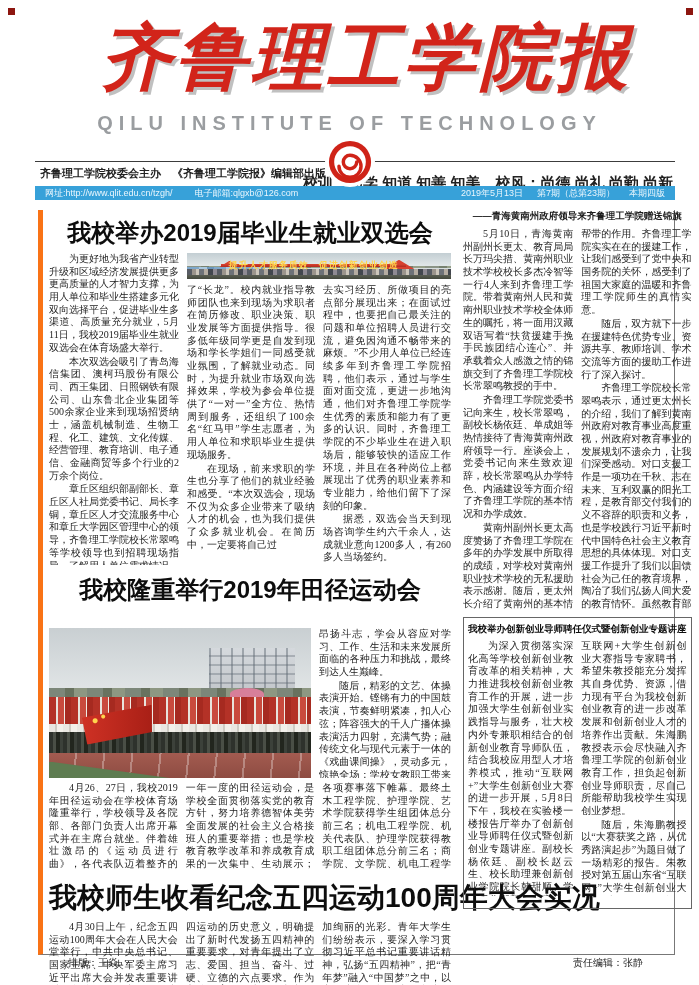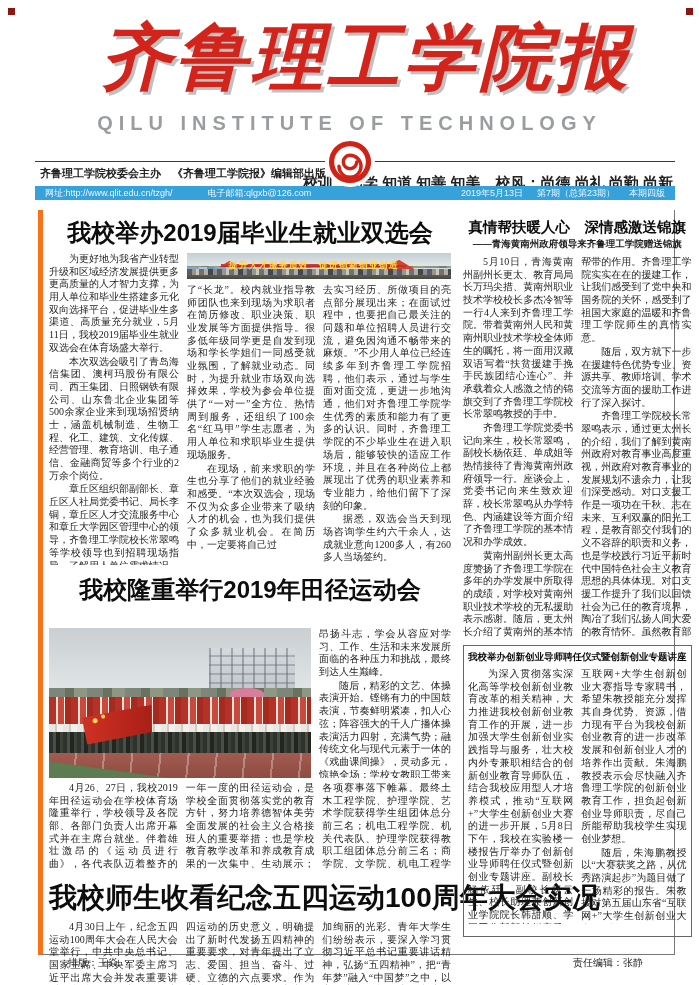--- a/index.html
+++ b/index.html
@@ -37,21 +37,21 @@
   .motto-line {
     position:absolute; top:174px; right:26px; font-weight:bold; font-size:15px;
     font-family:Liberation Sans, sans-serif; color:#222; white-space:nowrap;
   }
   .info-bar {
     position:absolute; top:186px; left:35px; right:24px; height:14px;
     background:#37a1d9; color:#eaf6fd; font-size:9px;
     font-family:"Liberation Sans", sans-serif;
     display:flex; align-items:center; justify-content:space-between; padding:0 10px;
   }
-  .info-left, .info-right { display:flex; gap:35px; white-space:nowrap; }
+  .info-left, .info-right { display:flex; gap:22px; white-space:nowrap; }
   .info-right { gap:14px; }
 
   
   .content {
     position:absolute; top:210px; left:38px; width:637px; height:745px;
     border-left:5px solid #f97316; border-right:1px solid #777; border-bottom:1px solid #777;
     display:flex;
   }
   .left-section { width:414px; padding:0 6px; }
   .v-divider { width:1px; background:#777; }
@@ -256,21 +256,20 @@
           <p>加绚丽的光彩。青年大学生们纷纷表示，要深入学习贯彻习近平总书记重要讲话精神，弘扬“五四精神”，把“青年梦”融入“中国梦”之中，以实现中华民族伟大复兴为己任，不辜负党的期望、人民期待、民族重托，不辜负我们这个伟大时代。</p>
         </div>
     </div>
 
   </section>
 
   <div class="v-divider"></div>
 
   <section class="right-section">
 
-    <h3 class="h-a3">真情帮扶暖人心　深情感激送锦旗</h3>
     <div class="h-a3-sub">——青海黄南州政府领导来齐鲁理工学院赠送锦旗</div>
     <div class="a3-cols">
       <div class="col">
           <p>5月10日，青海黄南州副州长更太、教育局局长万玛尖措、黄南州职业技术学校校长多杰冷智等一行4人来到齐鲁理工学院。带着黄南州人民和黄南州职业技术学校全体师生的嘱托，将一面用汉藏双语写着“扶贫援建手挽手民族团结心连心”、并承载着众人感激之情的锦旗交到了齐鲁理工学院校长常翠鸣教授的手中。</p>
           <p>齐鲁理工学院党委书记向来生，校长常翠鸣，副校长杨依廷、单成姐等热情接待了青海黄南州政府领导一行。座谈会上，党委书记向来生致欢迎辞，校长常翠鸣从办学特色、内涵建设等方面介绍了齐鲁理工学院的基本情况和办学成效。</p>
           <p>黄南州副州长更太高度赞扬了齐鲁理工学院在多年的办学发展中所取得的成绩，对学校对黄南州职业技术学校的无私援助表示感谢。随后，更太州长介绍了黄南州的基本情况和黄南州职业技术学校的办学情况，希望齐鲁理工学院能够一如既往地对黄南州的教育事业给予支持和帮助。万玛尖措局长表示，齐鲁理工学院常翠鸣校长用一种深切的民族情怀实实在在地对待援建工作，更是多次带队到黄南州谋划援建，真正的为促进民族团结办实事，我们深受感动。齐鲁理工学院先后投入500余万元，为黄南州职校建设实验室、添置图书等，使学校的基础办学条件得到了极大提升，支教老师为学校带去了先进的教学管理理念和务实的工作作风，真正起到了传</p>
         </div>
       <div class="col" data-noindent-first="">
           <p>帮带的作用。齐鲁理工学院实实在在的援建工作，让我们感受到了党中央和国务院的关怀，感受到了祖国大家庭的温暖和齐鲁理工学院师生的真情实意。</p>
           <p>随后，双方就下一步在援建特色优势专业、资源共享、教师培训、学术交流等方面的援助工作进行了深入探讨。</p>

